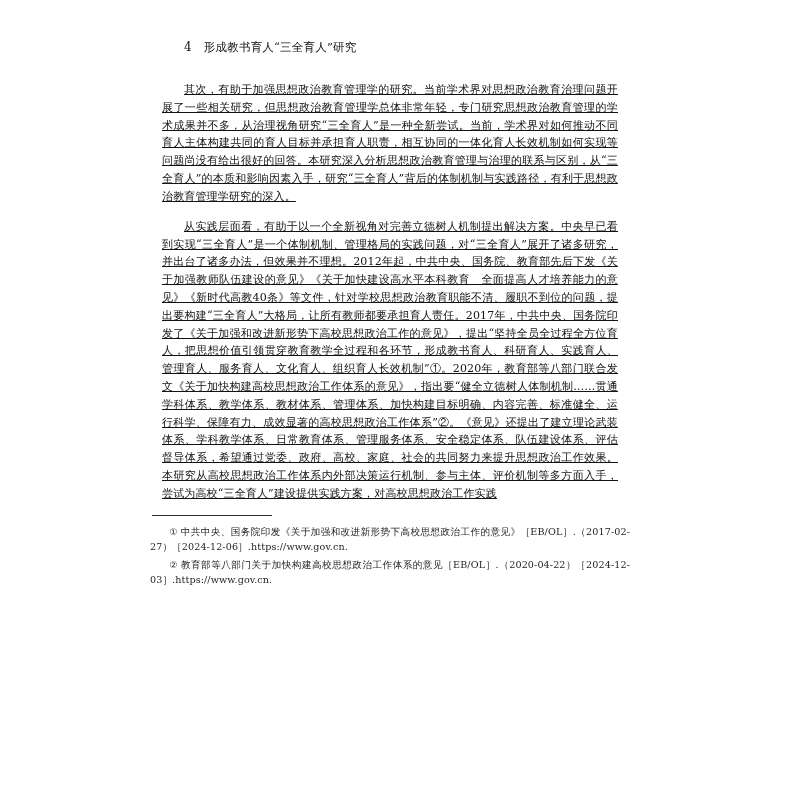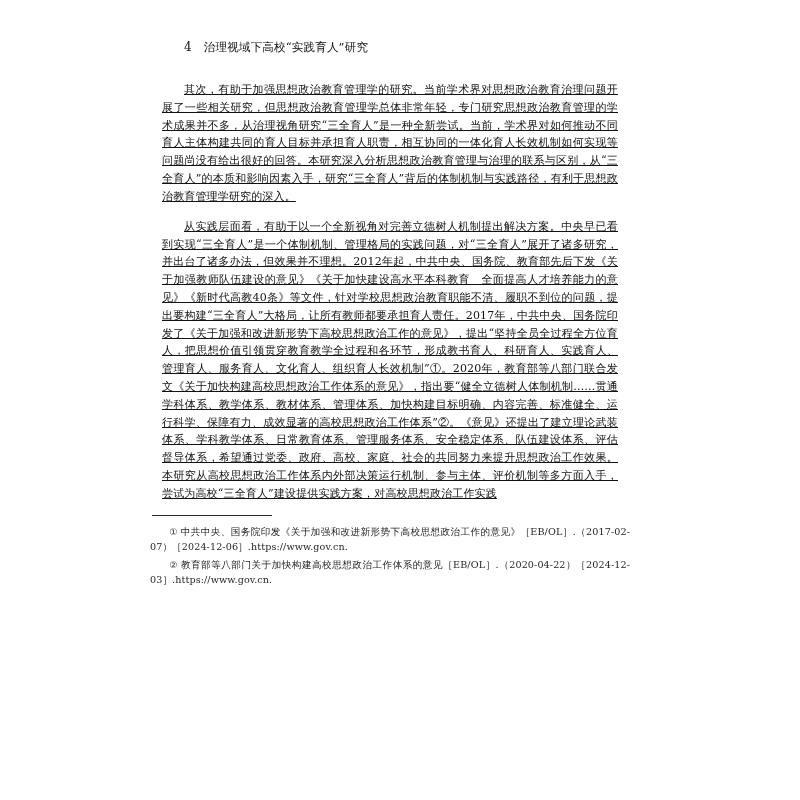--- a/index.html
+++ b/index.html
@@ -82,33 +82,33 @@
   }
 </style>
 </head>
 <body>
 
 <div class="page">
   <div class="content">
 
     <div class="running-head">
       <span class="folio">4</span>
-      <span class="rh-title">治理视域下高校“实践育人”研究</span>
+      <span class="rh-title">形成教书育人“三全育人”研究</span>
     </div>
 
     <div class="body-text">
       <p>其次，有助于加强思想政治教育管理学的研究。当前学术界对思想政治教育治理问题开展了一些相关研究，但思想政治教育管理学总体非常年轻，专门研究思想政治教育管理的学术成果并不多，从治理视角研究“三全育人”是一种全新尝试。当前，学术界对如何推动不同育人主体构建共同的育人目标并承担育人职责，相互协同的一体化育人长效机制如何实现等问题尚没有给出很好的回答。本研究深入分析思想政治教育管理与治理的联系与区别，从“三全育人”的本质和影响因素入手，研究“三全育人”背后的体制机制与实践路径，有利于思想政治教育管理学研究的深入。</p>
       <p>从实践层面看，有助于以一个全新视角对完善立德树人机制提出解决方案。中央早已看到实现“三全育人”是一个体制机制、管理格局的实践问题，对“三全育人”展开了诸多研究，并出台了诸多办法，但效果并不理想。2012年起，中共中央、国务院、教育部先后下发《关于加强教师队伍建设的意见》《关于加快建设高水平本科教育　全面提高人才培养能力的意见》《新时代高教40条》等文件，针对学校思想政治教育职能不清、履职不到位的问题，提出要构建“三全育人”大格局，让所有教师都要承担育人责任。2017年，中共中央、国务院印发了《关于加强和改进新形势下高校思想政治工作的意见》，提出“坚持全员全过程全方位育人，把思想价值引领贯穿教育教学全过程和各环节，形成教书育人、科研育人、实践育人、管理育人、服务育人、文化育人、组织育人长效机制”①。2020年，教育部等八部门联合发文《关于加快构建高校思想政治工作体系的意见》，指出要“健全立德树人体制机制……贯通学科体系、教学体系、教材体系、管理体系、加快构建目标明确、内容完善、标准健全、运行科学、保障有力、成效显著的高校思想政治工作体系”②。《意见》还提出了建立理论武装体系、学科教学体系、日常教育体系、管理服务体系、安全稳定体系、队伍建设体系、评估督导体系，希望通过党委、政府、高校、家庭、社会的共同努力来提升思想政治工作效果。本研究从高校思想政治工作体系内外部决策运行机制、参与主体、评价机制等多方面入手，尝试为高校“三全育人”建设提供实践方案，对高校思想政治工作实践</p>
     </div>
 
     <div class="footnote-rule"></div>
 
     <div class="footnotes">
       <div class="fn-item">
-        <span class="marker">①</span><span>中共中央、国务院印发《关于加强和改进新形势下高校思想政治工作的意见》［EB/OL］.（2017-02-07）［2024-12-06］.https://www.gov.cn.</span>
+        <span class="marker">①</span><span>中共中央、国务院印发《关于加强和改进新形势下高校思想政治工作的意见》［EB/OL］.（2017-02-27）［2024-12-06］.https://www.gov.cn.</span>
       </div>
       <div class="fn-item">
         <span class="marker">②</span><span>教育部等八部门关于加快构建高校思想政治工作体系的意见［EB/OL］.（2020-04-22）［2024-12-03］.https://www.gov.cn.</span>
       </div>
     </div>
 
   </div>
 </div>
 
 </body></html>

